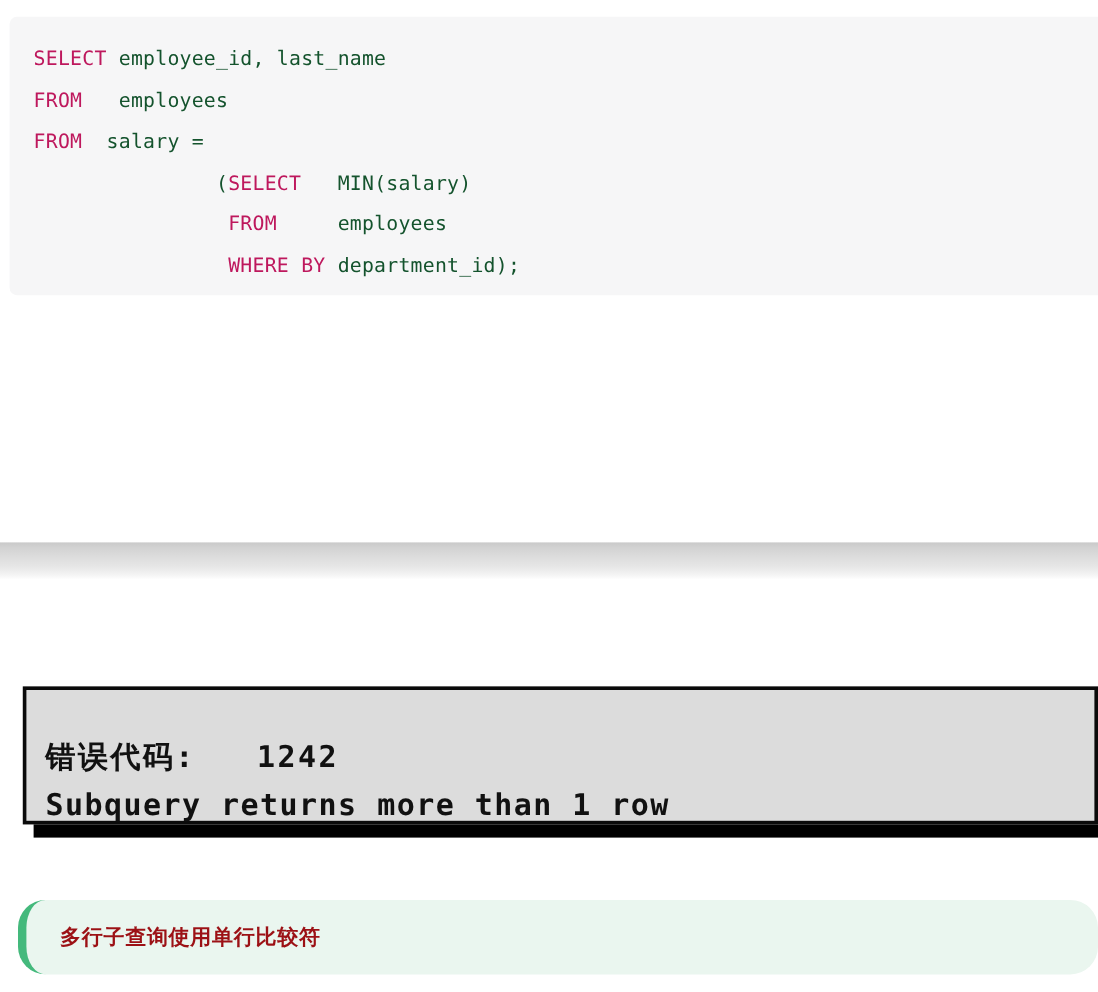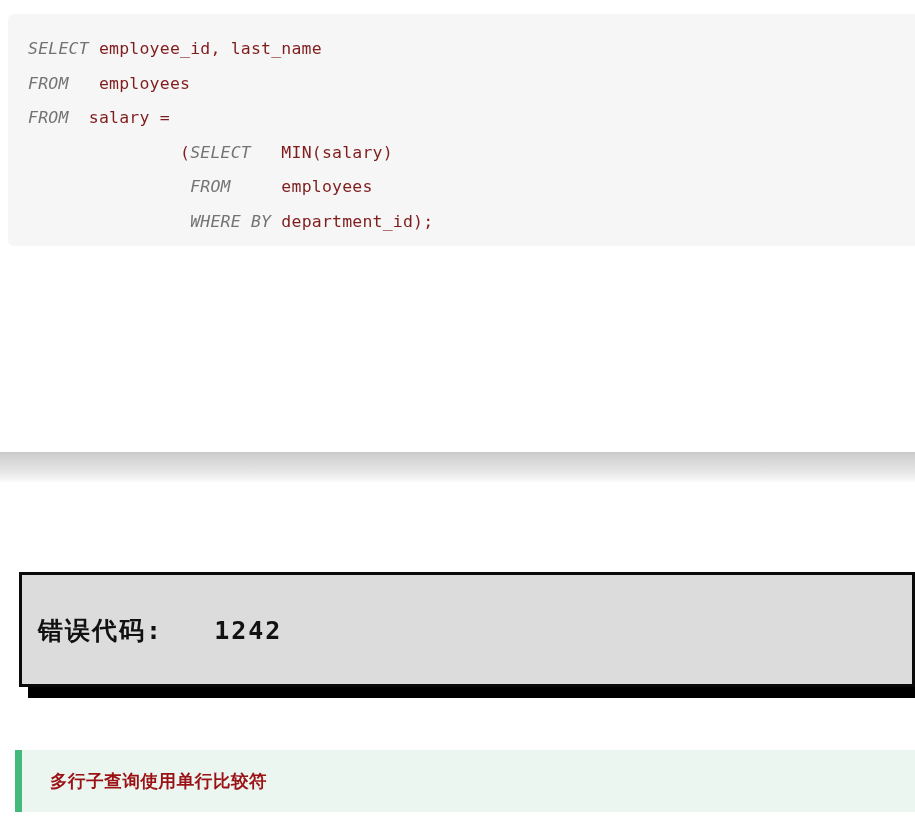--- a/index.html
+++ b/index.html
@@ -32,22 +32,22 @@
   .code-pre {
     margin: 0;
     padding: 0 0 0 20px;
     font-family: "DejaVu Sans Mono", "Liberation Mono", monospace;
     font-size: 16.5px;
     line-height: 34.6px;
     white-space: pre;
     color: #383a42;
     letter-spacing: 0.2px;
   }
-  .kw { color: #737373; font-style: italic; }
-  .id { color: #7f1d1d; }
+  .kw { color: #be185d; }
+  .id { color: #14532d; }
 
   
   .sep-bar {
     position: absolute;
     left: 0;
     top: 452px;
     width: 915px;
     height: 31px;
     background: linear-gradient(to bottom,
                 #c9c9c9 0%,
@@ -101,20 +101,21 @@
     position: absolute;
     left: 15px;
     top: 750px;
     width: 900px;
     height: 62px;
     box-sizing: border-box;
     background: #eaf6ef;
     border-left: 7px solid #44b97c;
     display: flex;
     align-items: center;
+    border-radius: 23px;
   }
   .callout-text {
     padding-left: 28px;
     font-family: "Liberation Sans", "DejaVu Sans", sans-serif;
     font-weight: bold;
     font-size: 17.5px;
     color: #9c1115;
     letter-spacing: 0.6px;
   }
 </style>
@@ -129,18 +130,19 @@
 <span class="id">                </span><span class="kw">FROM</span><span class="id">     employees</span>
 <span class="id">                </span><span class="kw">WHERE BY</span><span class="id"> department_id);</span></pre>
 </div>
 
 <div class="sep-bar"></div>
 
 <div class="error-wrap">
   <div class="error-shadow"></div>
   <div class="error-box">
     <div class="error-line l1">错误代码:   1242</div>
+    <div class="error-line l2">Subquery returns more than 1 row</div>
   </div>
 </div>
 
 <div class="callout">
   <div class="callout-text">多行子查询使用单行比较符</div>
 </div>
 
 </body></html>

